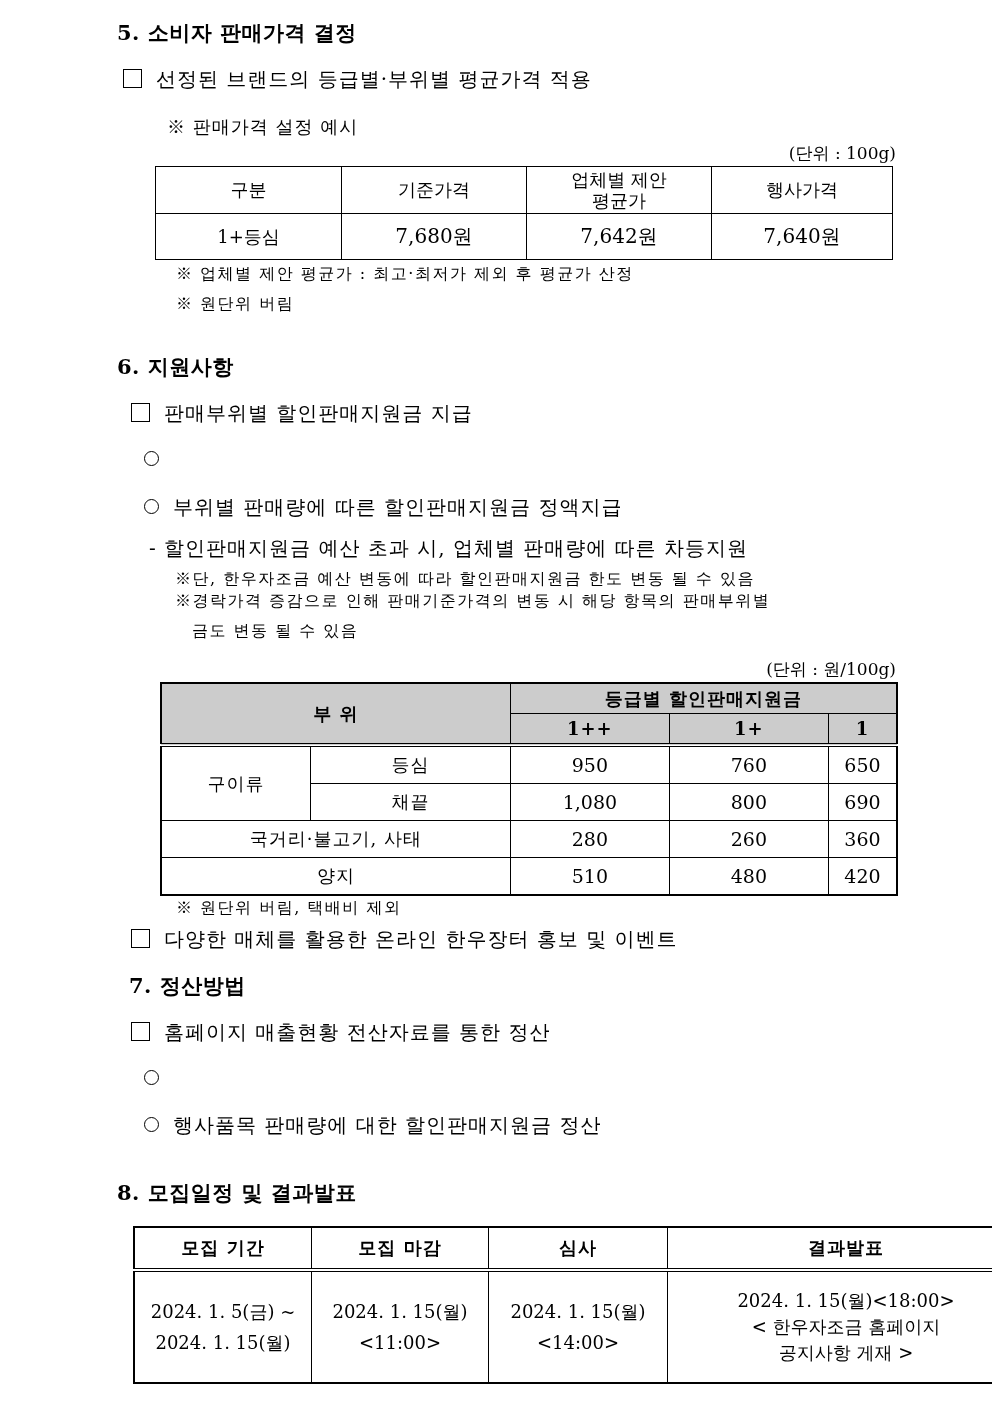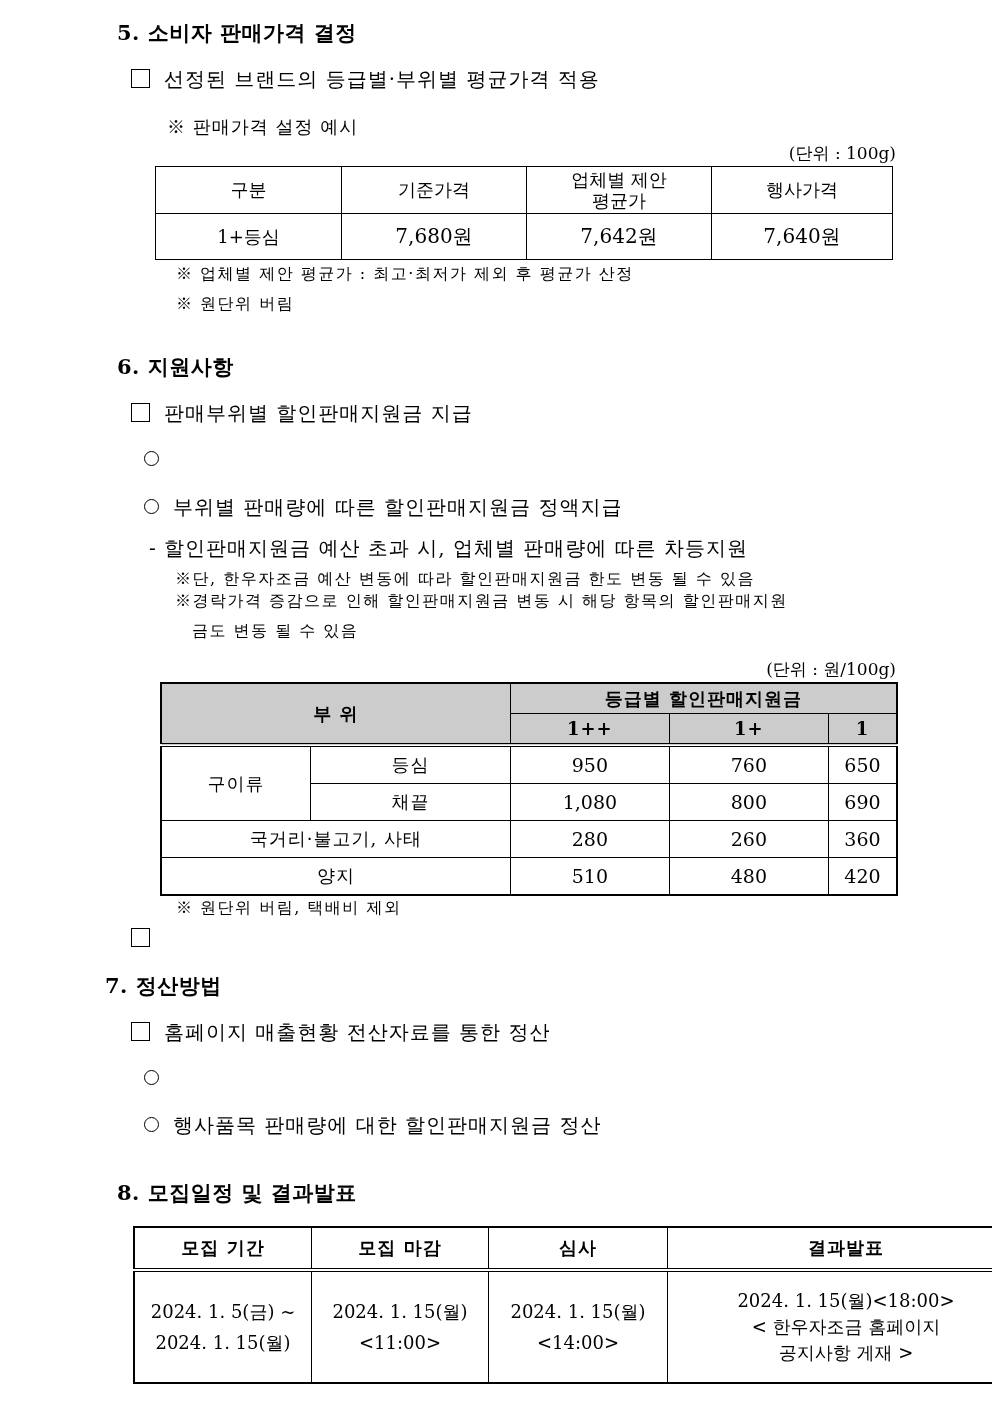--- a/index.html
+++ b/index.html
@@ -41,21 +41,21 @@
     
     #t3 { left: 133px; top: 1226px; width: 893px; border: 2.5px solid #000; }
     #t3 td { border: 1px solid #000; font-size: 18px; }
     #t3 tr.hr td { height: 40px; font-weight: bold; letter-spacing: 1px; border-bottom: 4px double #000; }
     #t3 tr.dr td { height: 110px; line-height: 31px; }
   </style>
 </head>
 <body>
 
 <div class="abs h" style="left:117px; top:19px;">5. 소비자 판매가격 결정</div>
-<div class="abs t20" style="left:131px; top:66px;">
+<div class="abs t20" style="left:123px; top:66px;">
   <span class="box"></span><span>선정된 브랜드의 등급별·부위별 평균가격 적용</span>
 </div>
 <div class="abs t18" style="left:167px; top:115px;">※ 판매가격 설정 예시</div>
 <div class="abs unit" style="right:96px; top:142px;">(단위 : 100g)</div>
 
 <table id="t1">
   <tbody>
       <tr class="r1">
     <td style="width:185px;">구분</td>
     <td style="width:184px;">기준가격</td>
@@ -79,21 +79,21 @@
   <span class="box"></span><span>판매부위별 할인판매지원금 지급</span>
 </div>
 <div class="abs t20" style="left:144px; top:447px;">
   <span class="circ"></span>
 </div>
 <div class="abs t20" style="left:144px; top:494px;">
   <span class="circ"></span><span>부위별 판매량에 따른 할인판매지원금 정액지급</span>
 </div>
 <div class="abs t20" style="left:149px; top:535px;">- 할인판매지원금 예산 초과 시, 업체별 판매량에 따른 차등지원</div>
 <div class="abs t16" style="left:175px; top:569px;">※단, 한우자조금 예산 변동에 따라 할인판매지원금 한도 변동 될 수 있음</div>
-<div class="abs t16" style="left:175px; top:591px;">※경락가격 증감으로 인해 할인판매지원금 변동 시 해당 항목의 할인판매지원</div>
+<div class="abs t16" style="left:175px; top:591px;">※경락가격 증감으로 인해 판매기준가격의 변동 시 해당 항목의 판매부위별</div>
 <div class="abs t16" style="left:192px; top:621px;">금도 변동 될 수 있음</div>
 <div class="abs unit" style="right:96px; top:658px;">(단위 : 원/100g)</div>
 
 <table id="t2">
   <tbody>
       <tr class="hr1">
     <td class="hd" colspan="2" rowspan="2" style="width:258px; border-bottom:4px double #000;">부 위</td>
     <td class="hd" colspan="3">등급별 할인판매지원금</td>
   </tr>
   <tr class="hr2">
@@ -124,24 +124,24 @@
     <td class="lbl" colspan="2">양지</td>
     <td>510</td>
     <td>480</td>
     <td>420</td>
   </tr>
 </tbody>
   </table>
 
 <div class="abs t16" style="left:176px; top:898px;">※ 원단위 버림, 택배비 제외</div>
 <div class="abs t20" style="left:131px; top:926px;">
-  <span class="box"></span>
+  <span class="box"></span><span>다양한 매체를 활용한 온라인 한우장터 홍보 및 이벤트</span>
 </div>
 
-<div class="abs h" style="left:105px; top:972px;">7. 정산방법</div>
+<div class="abs h" style="left:129px; top:972px;">7. 정산방법</div>
 <div class="abs t20" style="left:131px; top:1019px;">
   <span class="box"></span><span>홈페이지 매출현황 전산자료를 통한 정산</span>
 </div>
 <div class="abs t20" style="left:144px; top:1066px;">
   <span class="circ"></span>
 </div>
 <div class="abs t20" style="left:144px; top:1112px;">
   <span class="circ"></span><span>행사품목 판매량에 대한 할인판매지원금 정산</span>
 </div>
 

